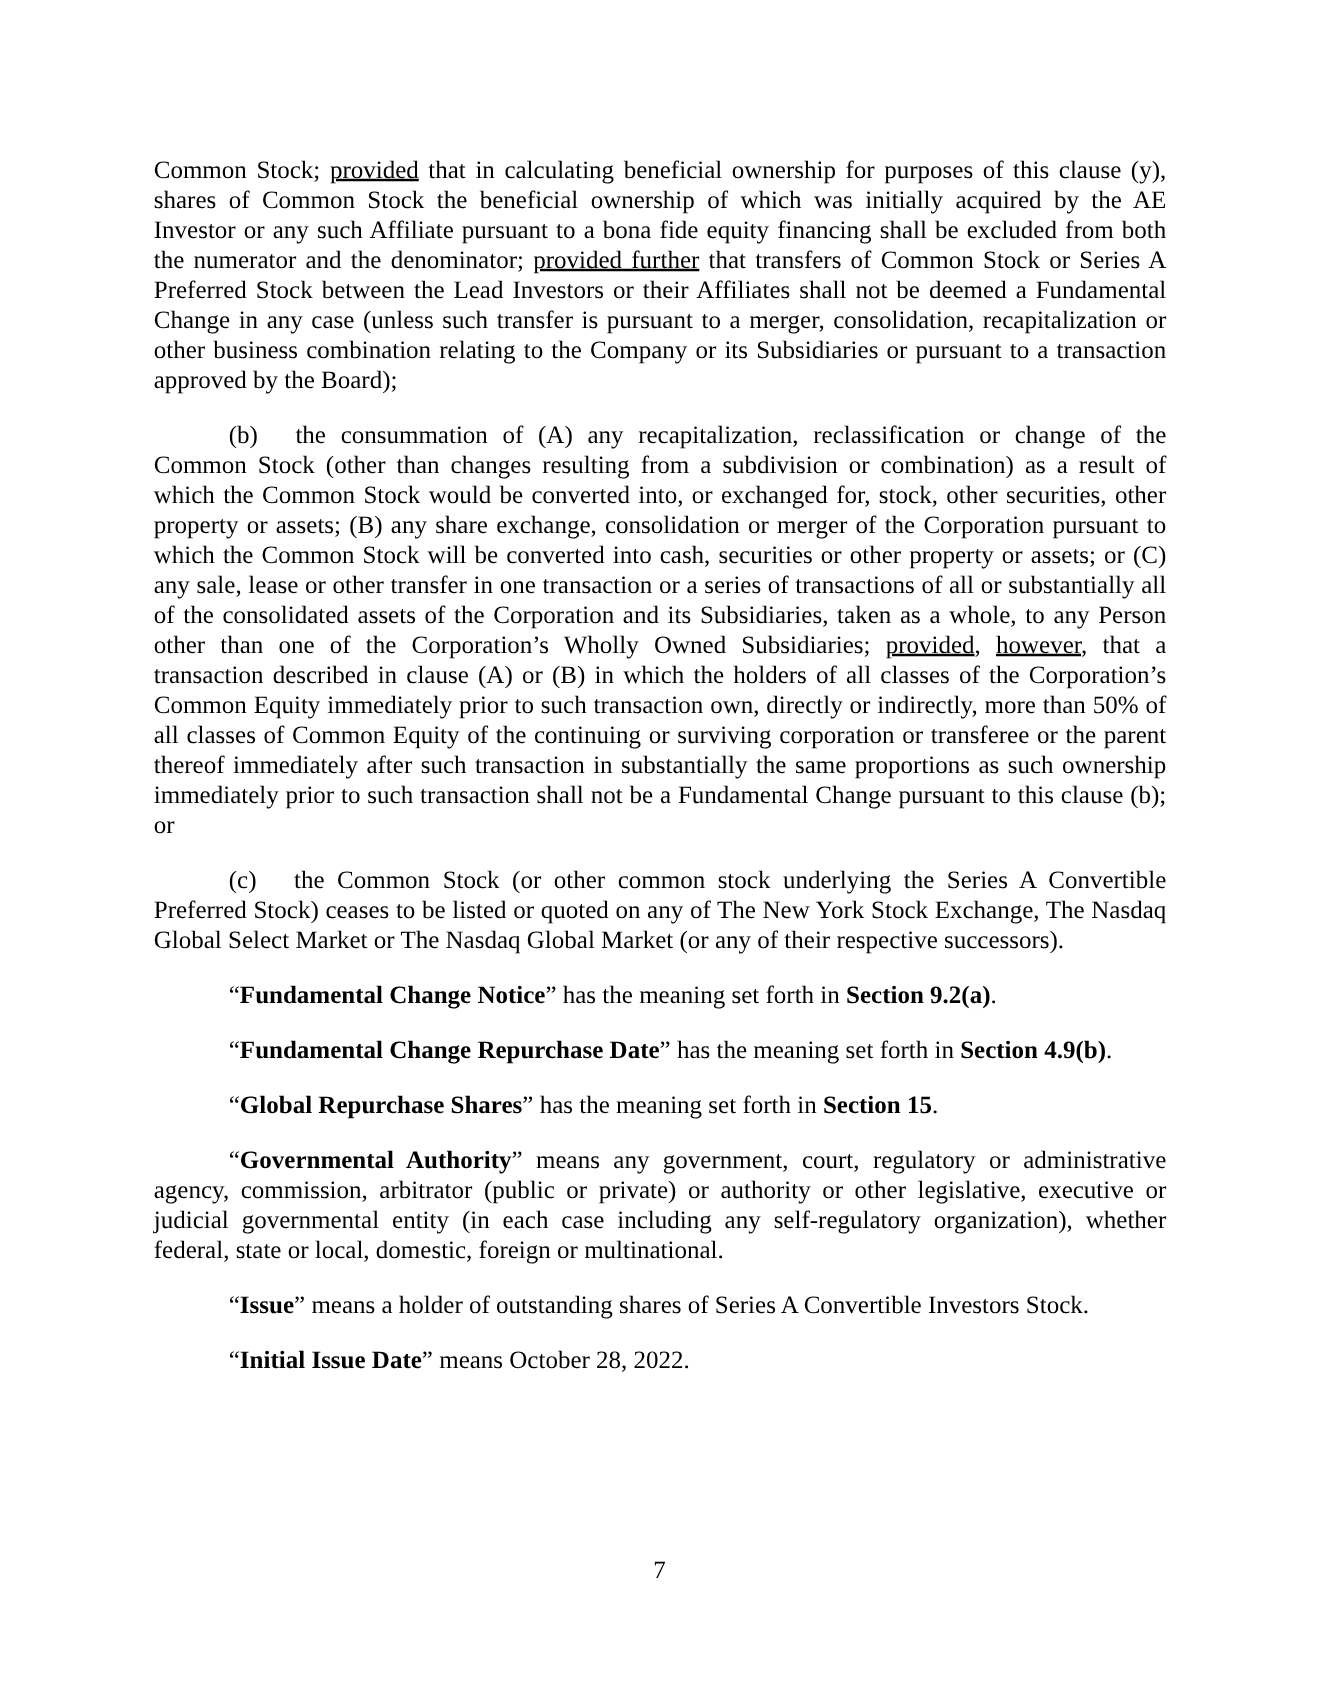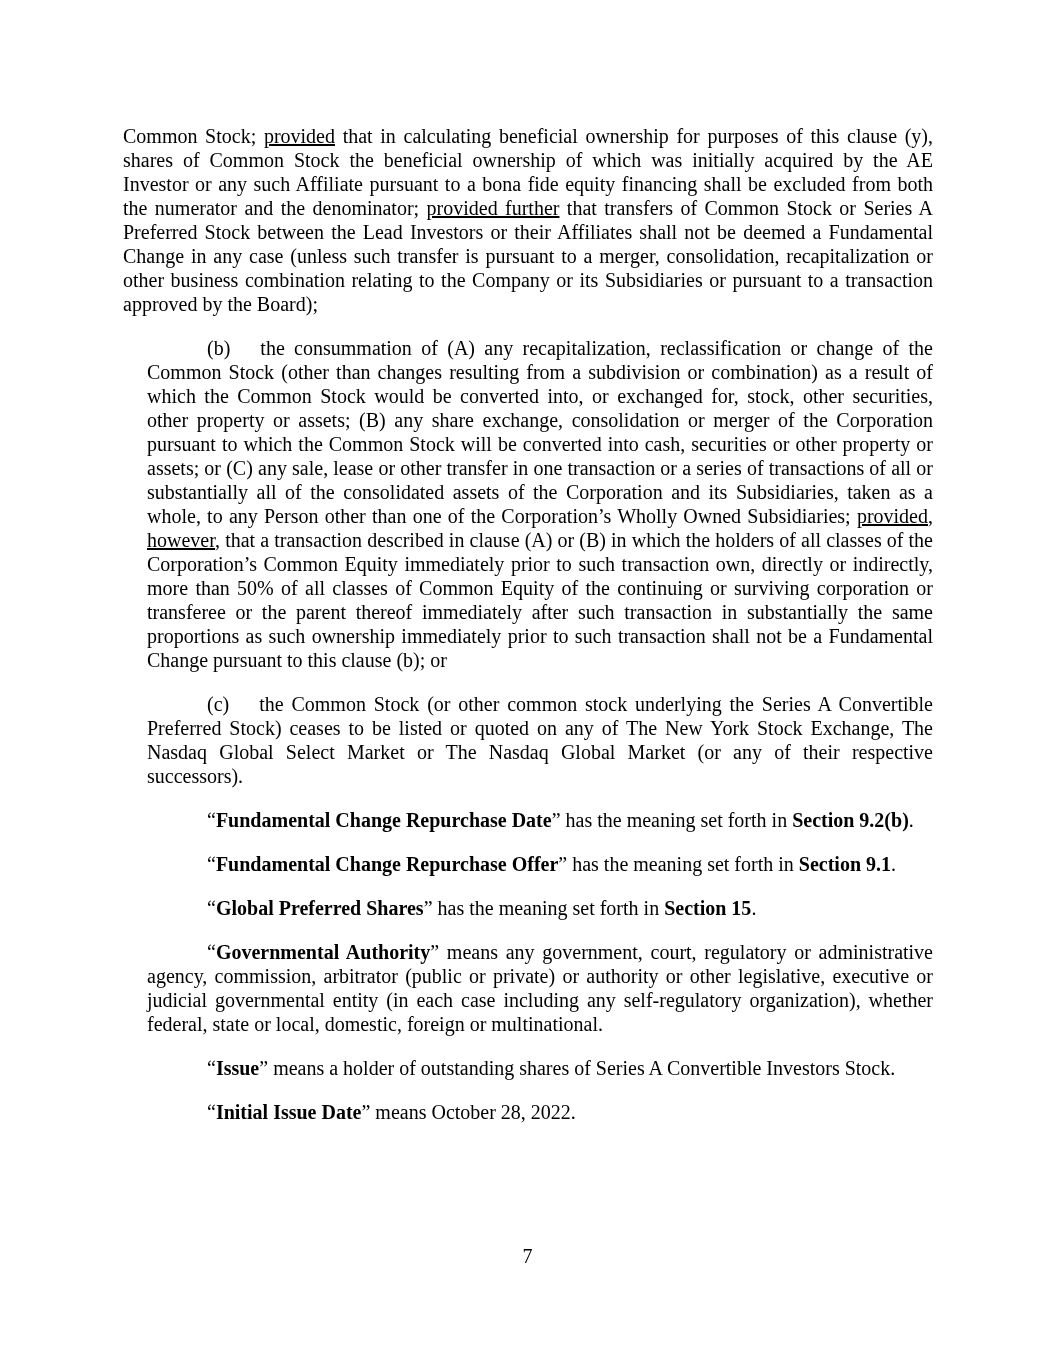--- a/index.html
+++ b/index.html
@@ -25,21 +25,20 @@
     left: 123px;
     width: 810px;
   }
   p.para {
     margin: 0 0 20px 0;
     text-align: justify;
     text-justify: inter-word;
   }
   p.para.indent {
     text-indent: 60px;
-    margin-left: 24px;
   }
   span.tab {
     display: inline-block;
     width: 30px;
   }
   span.b { font-weight: bold; }
   span.u { text-decoration: underline; }
   .footer {
     position: absolute;
     bottom: 58px;
@@ -49,21 +48,21 @@
   }
 </style>
 </head>
 <body>
 
 <div class="page">
   <div class="content">
       <p class="para"><span>Common Stock; </span><span class="u">provided</span><span> that in calculating beneficial ownership for purposes of this clause (y), shares of Common Stock the beneficial ownership of which was initially acquired by the AE Investor or any such Affiliate pursuant to a bona fide equity financing shall be excluded from both the numerator and the denominator; </span><span class="u">provided further</span><span> that transfers of Common Stock or Series A Preferred Stock between the Lead Investors or their Affiliates shall not be deemed a Fundamental Change in any case (unless such transfer is pursuant to a merger, consolidation, recapitalization or other business combination relating to the Company or its Subsidiaries or pursuant to a transaction approved by the Board);</span></p>
       <p class="para indent"><span>(b)</span><span class="tab"></span><span>the consummation of (A) any recapitalization, reclassification or change of the Common Stock (other than changes resulting from a subdivision or combination) as a result of which the Common Stock would be converted into, or exchanged for, stock, other securities, other property or assets; (B) any share exchange, consolidation or merger of the Corporation pursuant to which the Common Stock will be converted into cash, securities or other property or assets; or (C) any sale, lease or other transfer in one transaction or a series of transactions of all or substantially all of the consolidated assets of the Corporation and its Subsidiaries, taken as a whole, to any Person other than one of the Corporation’s Wholly Owned Subsidiaries; </span><span class="u">provided</span><span>, </span><span class="u">however</span><span>, that a transaction described in clause (A) or (B) in which the holders of all classes of the Corporation’s Common Equity immediately prior to such transaction own, directly or indirectly, more than 50% of all classes of Common Equity of the continuing or surviving corporation or transferee or the parent thereof immediately after such transaction in substantially the same proportions as such ownership immediately prior to such transaction shall not be a Fundamental Change pursuant to this clause (b); or</span></p>
       <p class="para indent"><span>(c)</span><span class="tab"></span><span>the Common Stock (or other common stock underlying the Series A Convertible Preferred Stock) ceases to be listed or quoted on any of The New York Stock Exchange, The Nasdaq Global Select Market or The Nasdaq Global Market (or any of their respective successors).</span></p>
-      <p class="para indent"><span>“</span><span class="b">Fundamental Change Repurchase Date</span><span>” has the meaning set forth in </span><span class="b">Section 9.2(b)</span><span>.</span></p>
-      <p class="para indent"><span>“</span><span class="b">Fundamental Change Repurchase Offer</span><span>” has the meaning set forth in </span><span class="b">Section 9.1</span><span>.</span></p>
-      <p class="para indent"><span>“</span><span class="b">Global Preferred Shares</span><span>” has the meaning set forth in </span><span class="b">Section 15</span><span>.</span></p>
+      <p class="para indent"><span>“</span><span class="b">Fundamental Change Notice</span><span>” has the meaning set forth in </span><span class="b">Section 9.2(a)</span><span>.</span></p>
+      <p class="para indent"><span>“</span><span class="b">Fundamental Change Repurchase Date</span><span>” has the meaning set forth in </span><span class="b">Section 4.9(b)</span><span>.</span></p>
+      <p class="para indent"><span>“</span><span class="b">Global Repurchase Shares</span><span>” has the meaning set forth in </span><span class="b">Section 15</span><span>.</span></p>
       <p class="para indent"><span>“</span><span class="b">Governmental Authority</span><span>” means any government, court, regulatory or administrative agency, commission, arbitrator (public or private) or authority or other legislative, executive or judicial governmental entity (in each case including any self-regulatory organization), whether federal, state or local, domestic, foreign or multinational.</span></p>
       <p class="para indent"><span>“</span><span class="b">Issue</span><span>” means a holder of outstanding shares of Series A Convertible Investors Stock.</span></p>
       <p class="para indent"><span>“</span><span class="b">Initial Issue Date</span><span>” means October 28, 2022.</span></p>
     </div>
   <div class="footer">7</div>
 </div>
 
 </body></html>

